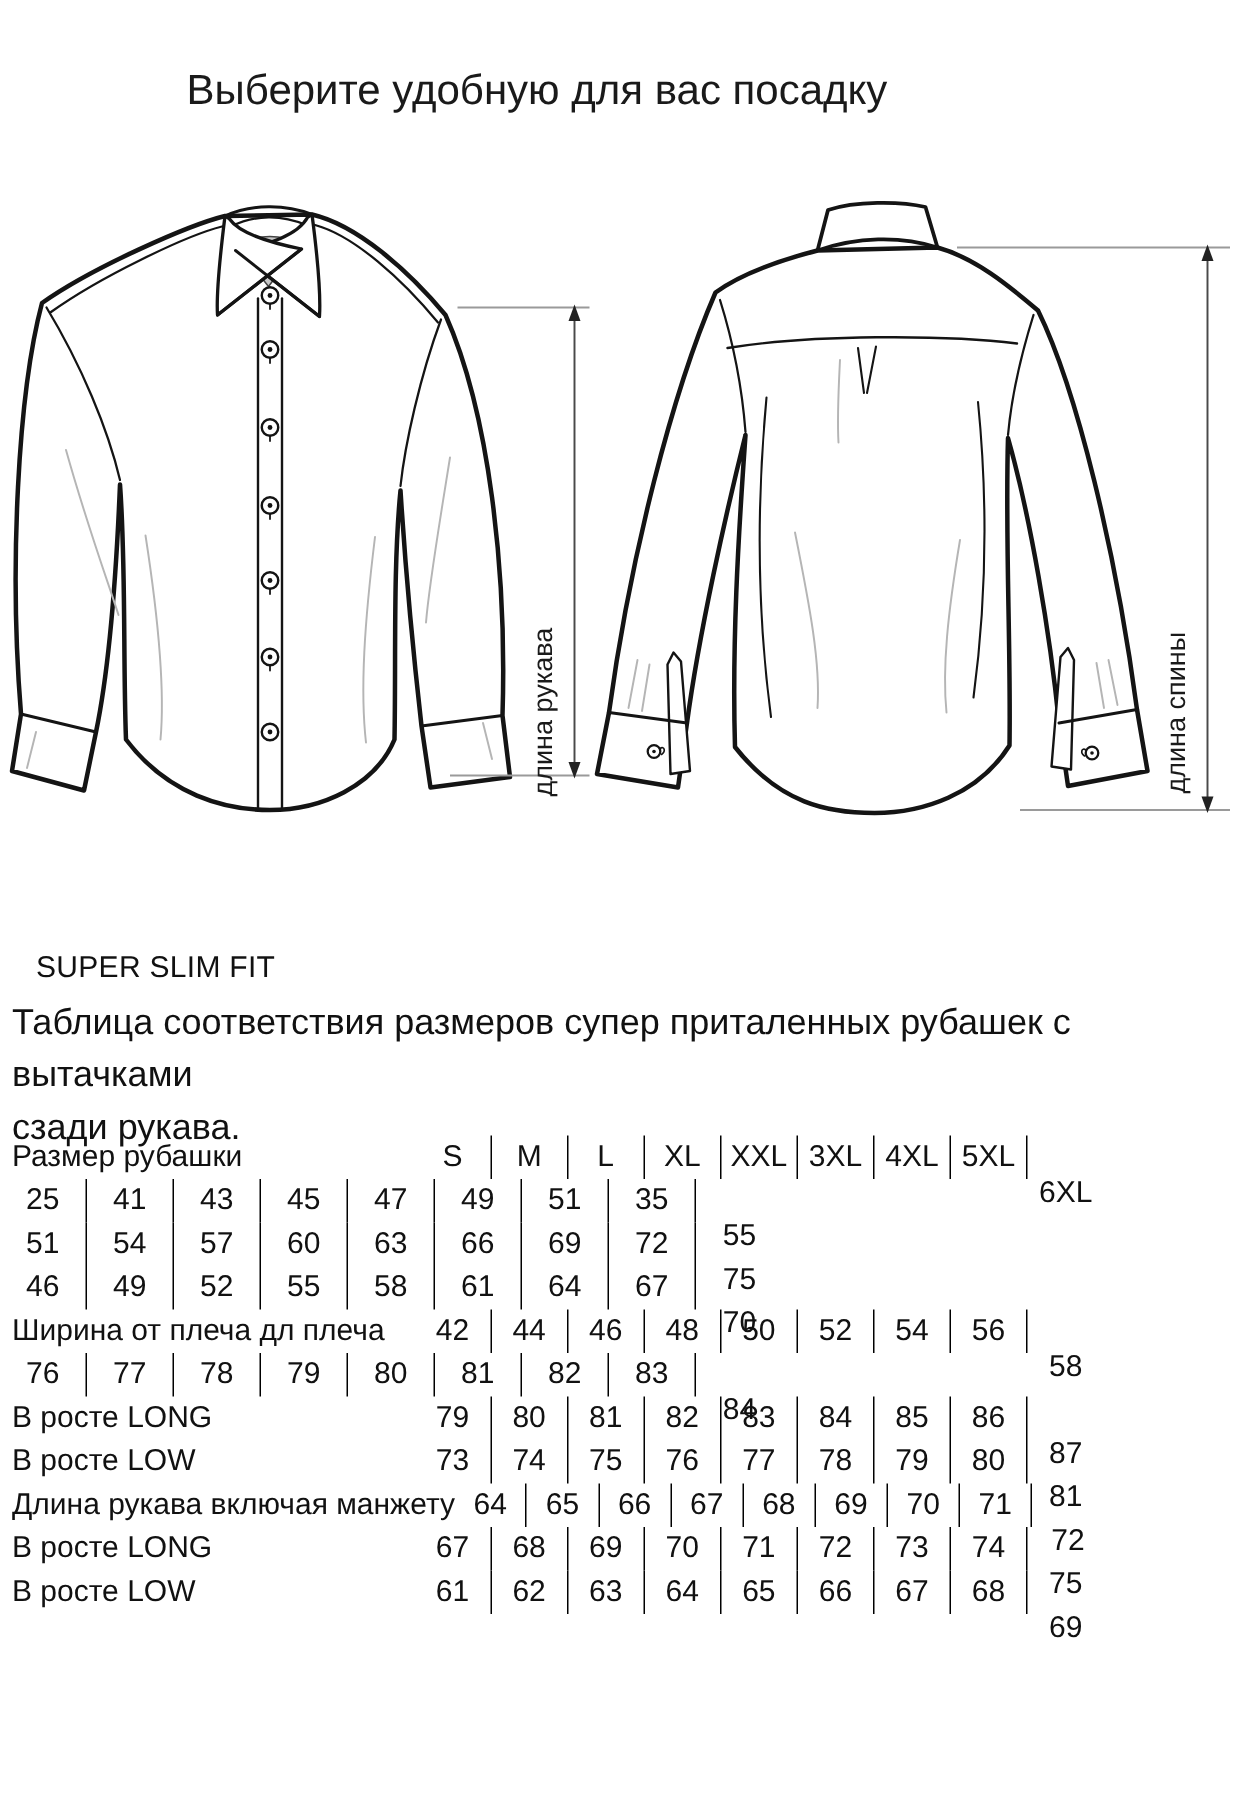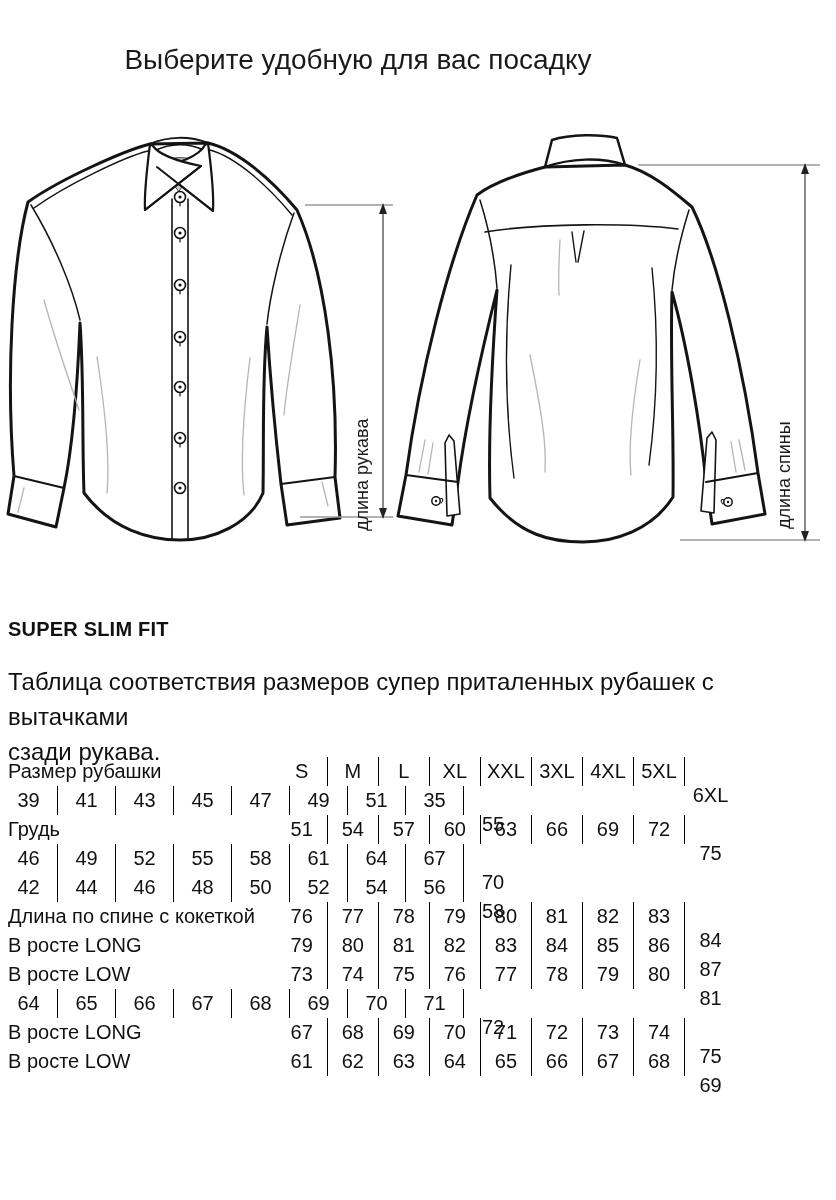--- a/index.html
+++ b/index.html
@@ -13,22 +13,22 @@
   }
   .diagram{position:absolute;top:110px;left:0;width:836px;height:470px;}
   .diagram svg{display:block;}
   .dim-label{
     position:absolute;writing-mode:vertical-rl;transform:rotate(180deg);
     font-size:18px;color:#1a1a1a;text-align:center;line-height:24px;white-space:nowrap;
   }
   .dim-label.front{left:350px;top:300px;height:130px;width:24px;}
   .dim-label.back{left:772px;top:300px;height:130px;width:24px;}
   .fit-heading{
-    position:absolute;left:8px;top:618px;font-size:20px;font-weight:700;color:#111;
-    letter-spacing:0.2px;margin:0;
+    position:absolute;left:8px;top:618px;font-size:20px;font-weight:400;color:#111;
+    letter-spacing:0.2px;margin:16px;
   }
   .fit-desc{
     position:absolute;left:8px;top:664px;width:800px;font-size:24px;line-height:35px;
     color:#111;margin:0;
   }
   .size-table{position:absolute;left:0;top:757px;width:736px;}
   .trow{display:flex;height:29px;align-items:center;}
   .tlabel{
     width:314px;padding-left:8px;box-sizing:border-box;font-size:20px;color:#111;
     white-space:nowrap;
@@ -228,32 +228,31 @@
         <div class="tcell">M</div>
         <div class="tcell">L</div>
         <div class="tcell">XL</div>
         <div class="tcell">XXL</div>
         <div class="tcell">3XL</div>
         <div class="tcell">4XL</div>
         <div class="tcell">5XL</div>
         <div class="tcell last">6XL</div>
       </div>
       <div class="trow">
-        <div class="tcell">39</div>
+        <div class="tcell">25</div>
         <div class="tcell">41</div>
         <div class="tcell">43</div>
         <div class="tcell">45</div>
         <div class="tcell">47</div>
         <div class="tcell">49</div>
         <div class="tcell">51</div>
         <div class="tcell">35</div>
         <div class="tcell last">55</div>
       </div>
       <div class="trow">
-        <div class="tlabel">Грудь</div>
         <div class="tcell">51</div>
         <div class="tcell">54</div>
         <div class="tcell">57</div>
         <div class="tcell">60</div>
         <div class="tcell">63</div>
         <div class="tcell">66</div>
         <div class="tcell">69</div>
         <div class="tcell">72</div>
         <div class="tcell last">75</div>
       </div>
@@ -262,32 +261,32 @@
         <div class="tcell">49</div>
         <div class="tcell">52</div>
         <div class="tcell">55</div>
         <div class="tcell">58</div>
         <div class="tcell">61</div>
         <div class="tcell">64</div>
         <div class="tcell">67</div>
         <div class="tcell last">70</div>
       </div>
       <div class="trow">
+        <div class="tlabel">Ширина от плеча дл плеча</div>
         <div class="tcell">42</div>
         <div class="tcell">44</div>
         <div class="tcell">46</div>
         <div class="tcell">48</div>
         <div class="tcell">50</div>
         <div class="tcell">52</div>
         <div class="tcell">54</div>
         <div class="tcell">56</div>
         <div class="tcell last">58</div>
       </div>
       <div class="trow">
-        <div class="tlabel">Длина по спине с кокеткой</div>
         <div class="tcell">76</div>
         <div class="tcell">77</div>
         <div class="tcell">78</div>
         <div class="tcell">79</div>
         <div class="tcell">80</div>
         <div class="tcell">81</div>
         <div class="tcell">82</div>
         <div class="tcell">83</div>
         <div class="tcell last">84</div>
       </div>
@@ -309,20 +308,21 @@
         <div class="tcell">74</div>
         <div class="tcell">75</div>
         <div class="tcell">76</div>
         <div class="tcell">77</div>
         <div class="tcell">78</div>
         <div class="tcell">79</div>
         <div class="tcell">80</div>
         <div class="tcell last">81</div>
       </div>
       <div class="trow">
+        <div class="tlabel">Длина рукава включая манжету</div>
         <div class="tcell">64</div>
         <div class="tcell">65</div>
         <div class="tcell">66</div>
         <div class="tcell">67</div>
         <div class="tcell">68</div>
         <div class="tcell">69</div>
         <div class="tcell">70</div>
         <div class="tcell">71</div>
         <div class="tcell last">72</div>
       </div>

